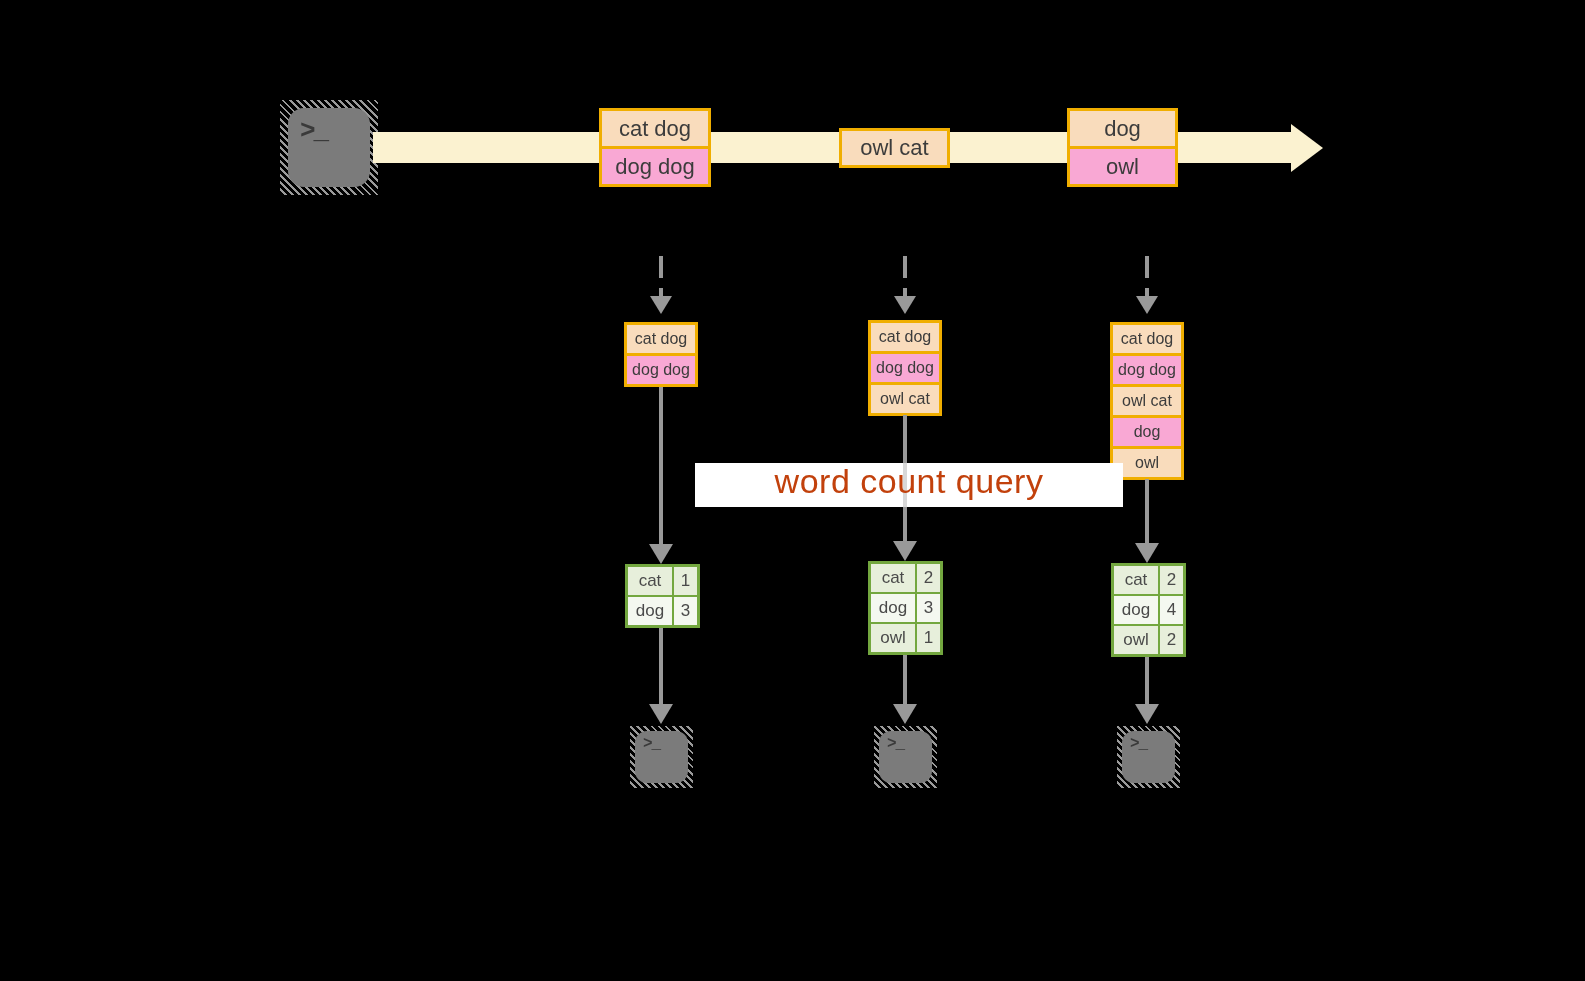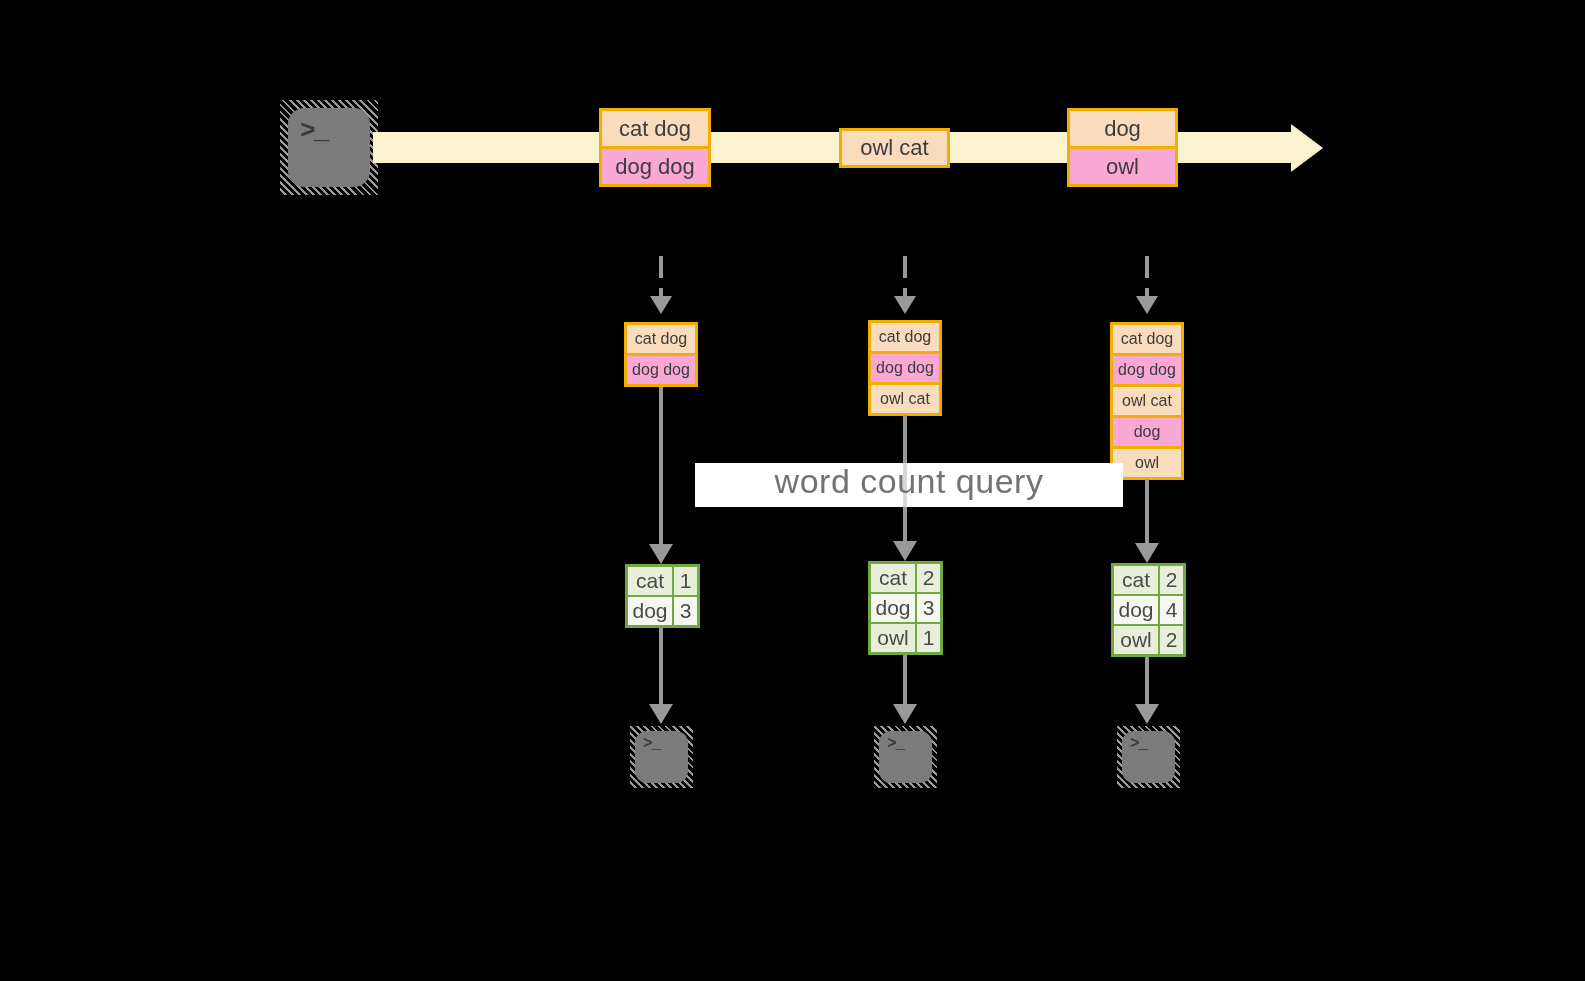--- a/index.html
+++ b/index.html
@@ -57,31 +57,31 @@
     position:absolute;width:0;height:0;z-index:2;
     border-top:20px solid #999;border-left:12px solid transparent;border-right:12px solid transparent;
   }
   .ahead-sm{border-top:18px solid #999;border-left:11px solid transparent;border-right:11px solid transparent;}
   
   .qband{position:absolute;left:695px;top:463px;width:428px;height:44px;background:#ffffff;z-index:4;}
   .qghost{position:absolute;left:903px;top:463px;width:4px;height:44px;background:#d8d8d8;z-index:5;}
   .qlabel{
     position:absolute;left:695px;top:463px;width:428px;height:36px;z-index:6;
     display:flex;align-items:center;justify-content:center;
-    font-size:34px;font-weight:300;color:#737373;letter-spacing:0.5px;
+    font-size:34px;font-weight:300;color:#c2410c;letter-spacing:0.5px;
   }
   
   .gtable{
     position:absolute;z-index:2;
     display:grid;grid-template-columns:44px 23px;gap:2px;
     background:#73a73f;border:3px solid #73a73f;
   }
   .gcell{
     height:28px;display:flex;align-items:center;justify-content:center;
-    font-size:21px;color:#4a4a4a;
+    font-size:17px;color:#4a4a4a;
   }
   .gcell.dark{background:#e7efdb;}
   .gcell.light{background:#f4f8f0;}
   .gt1{left:625px;top:564px;}
   .gt2{left:868px;top:561px;}
   .gt3{left:1111px;top:563px;}
 </style>
 </head>
 <body>
 

